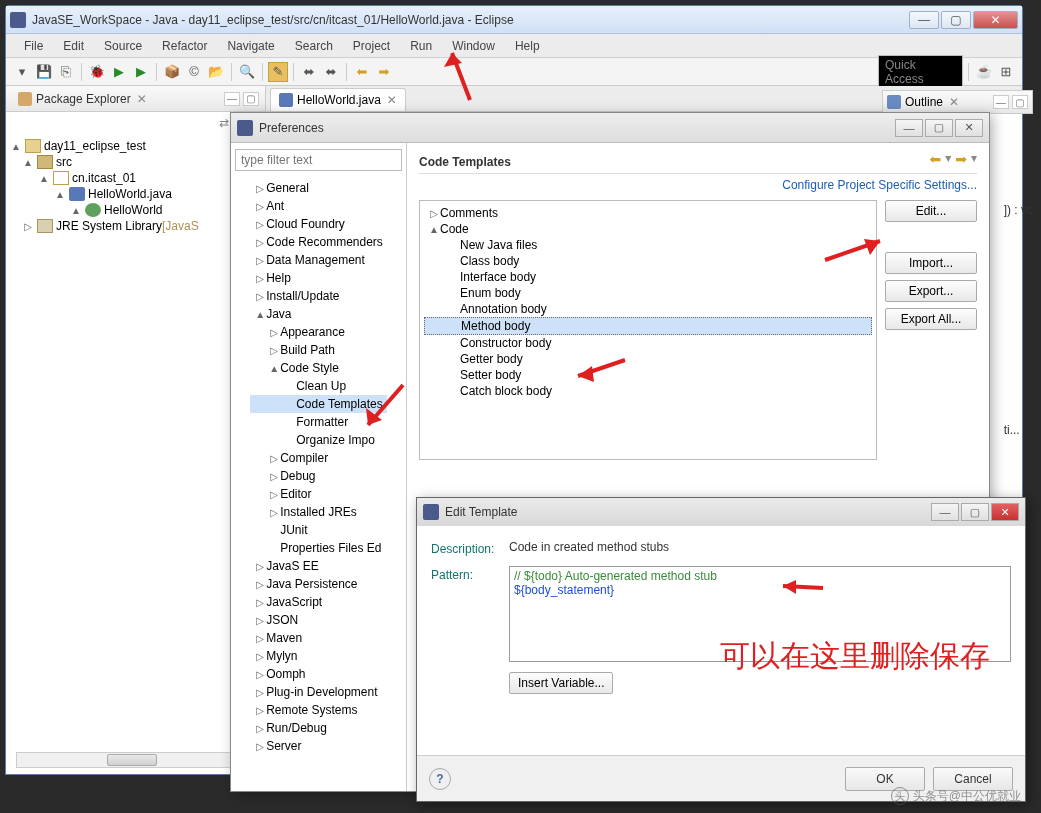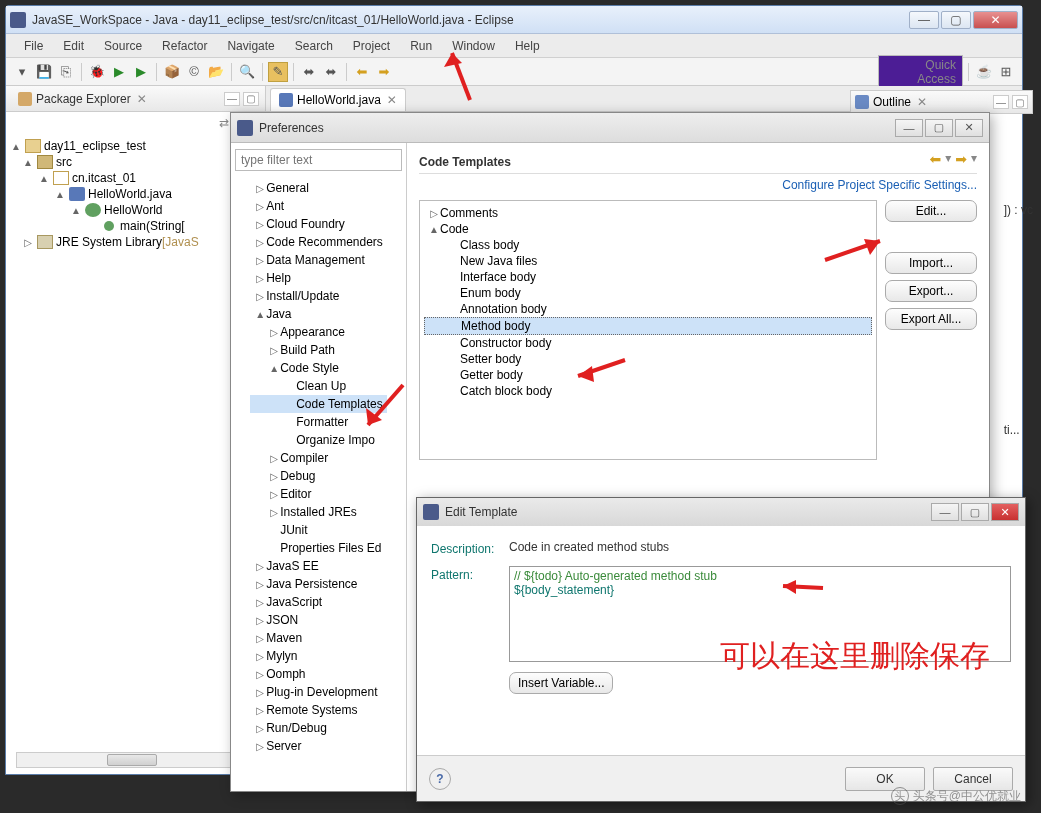--- a/index.html
+++ b/index.html
@@ -12,21 +12,21 @@
 .win-btns { display: flex; gap: 2px; }
 .win-btn { width: 30px; height: 18px; background: linear-gradient(#f5f8fc, #dce6f2); border: 1px solid #a0b0c8; border-radius: 2px; display: flex; align-items: center; justify-content: center; cursor: pointer; color:#555;}
 .win-btn.close { width: 45px; background: linear-gradient(#e89090, #c85050); color: #fff; }
 
 .menubar { height: 24px; background: #ececec; display: flex; align-items: center; padding: 0 8px; border-bottom: 1px solid #d0d0d0; }
 .menu-item { padding: 3px 10px; color: #444; cursor: pointer; }
 
 .toolbar { height: 28px; background: #f4f4f4; border-bottom: 1px solid #ccc; display: flex; align-items: center; padding: 0 6px; gap: 2px; }
 .tb-btn { width: 20px; height: 20px; border: 1px solid transparent; display: flex; align-items: center; justify-content: center; cursor: pointer; font-size: 13px; color:#555;}
 .tb-sep { width: 1px; height: 18px; background: #ccc; margin: 0 3px; }
-.quick-access { margin-left: auto; border: 1px solid #bbb; padding: 2px 6px; background: #4c1d95; width: 85px; color:#888; text-align:right;}
+.quick-access { margin-left: auto; border: 1px solid #bbb; padding: 2px 6px; background: #000000; width: 85px; color:#888; text-align:left;}
 
 .workspace { flex: 1; display: flex; background: #fff; }
 .pkg-view { width: 260px; border-right: 1px solid #ccc; display: flex; flex-direction: column; }
 .view-header { height: 26px; background: linear-gradient(#fafafa,#e8e8e8); border-bottom: 1px solid #ccc; display: flex; align-items: center; padding: 0 6px; gap: 4px; }
 .view-tab { padding: 2px 6px; display: flex; align-items: center; gap: 4px; color:#333;}
 .view-tab .vicon { width:14px; height:14px; background:#d4a868; border-radius:2px;}
 .view-close { color: #888; margin-left: 2px; }
 .view-toolbar { height: 22px; display:flex; align-items:center; justify-content:flex-end; padding:0 6px; gap:6px; color:#888; font-size:13px;}
 .view-mini { margin-left:auto; display:flex; gap:3px;}
 .mini-btn { width:16px; height:14px; border:1px solid #ccc; background:#fff; cursor:pointer; color:#777; font-size:10px; display:flex; align-items:center; justify-content:center;}
@@ -42,21 +42,21 @@
 .ti-class { background: #60a060; border-radius: 50%; }
 .ti-method { background: #60a060; border-radius: 50%; width: 10px; height: 10px; margin: 2px 6px; }
 .ti-lib { background: #d8d0b0; border: 1px solid #a89860; }
 .ind-1 { padding-left: 16px; } .ind-2 { padding-left: 32px; } .ind-3 { padding-left: 48px; } .ind-4 { padding-left: 64px; } .ind-5 { padding-left: 80px; }
 
 .editor-area { flex: 1; display: flex; flex-direction: column; }
 .editor-tabs { height: 26px; background: #ececec; border-bottom: 1px solid #ccc; display: flex; align-items: flex-end; padding-left: 4px; }
 .editor-tab { padding: 4px 8px; background: #fff; border: 1px solid #ccc; border-bottom: none; display: flex; align-items: center; gap: 4px; border-radius: 3px 3px 0 0; }
 .editor-tab .eicon { width:14px; height:14px; background:#5878b8; border-radius:2px;}
 
-.outline-pane { position: absolute; right: 8px; top: 90px; width: 183px; }
+.outline-pane { position: absolute; right: 8px; top: 90px; width: 151px; }
 .outline-header { height: 24px; background: linear-gradient(#fafafa,#e8e8e8); border: 1px solid #ccc; display: flex; align-items: center; padding: 0 4px; gap: 4px; }
 .outline-truncated { position:absolute; right:8px; top:200px; font-size:11px; color:#333; line-height:20px;}
 
 
 .pref-dialog { position: absolute; left: 230px; top: 112px; width: 760px; height: 680px; background: #f0f0f0; border: 1px solid #888; box-shadow: 3px 3px 12px rgba(0,0,0,0.3); display: flex; flex-direction: column; z-index: 10; }
 .dlg-titlebar { height: 30px; background: linear-gradient(#eee,#ddd); display: flex; align-items: center; padding: 0 6px; border-bottom: 1px solid #bbb; }
 .dlg-title { flex: 1; color: #333; display:flex; align-items:center; gap:6px;}
 .dlg-title .dicon { width:16px; height:16px; background:#4a5a8a; border-radius:2px;}
 .dlg-btns { display: flex; gap: 2px; }
 .dlg-btn { width: 28px; height: 18px; background: linear-gradient(#f5f5f5,#e0e0e0); border: 1px solid #aaa; font-size: 11px; display:flex; align-items:center; justify-content:center; cursor:pointer; color:#555;}
@@ -73,32 +73,32 @@
 .pref-heading { font-weight: bold; padding: 4px 0; border-bottom: 1px solid #ddd; color:#333;}
 .nav-arrows { position:absolute; right:12px; top:8px; display:flex; gap:4px; color:#d4a020;}
 .nav-arrow { cursor:pointer; font-size:14px;}
 .cfg-link { color: #1a5fb4; text-align: right; margin: 4px 0 8px; cursor: pointer; }
 .cfg-text { color: #333; margin-bottom: 4px; }
 .ct-row { display: flex; }
 .ct-tree { flex: 1; border: 1px solid #bbb; padding: 4px; height: 260px; overflow: auto; }
 .ctt-item { padding: 1px 2px; display: flex; align-items: center; cursor: pointer; }
 .ctt-item.selected { background: #cde2f8; border: 1px dotted #666; }
 .ct-btns { width: 100px; padding-left: 8px; display: flex; flex-direction: column; gap: 6px; }
-.std-btn { padding: 3px 8px; background: linear-gradient(#fdfdfd,#e8e8e8); border: 1px solid #aaa; border-radius: 7px; cursor: pointer; text-align: center; }
+.std-btn { padding: 3px 8px; background: linear-gradient(#fdfdfd,#e8e8e8); border: 1px solid #aaa; border-radius: 2px; cursor: pointer; text-align: center; }
 
 
 .edit-dialog { position: absolute; left: 416px; top: 497px; width: 610px; height: 305px; background: #f0f0f0; border: 1px solid #666; box-shadow: 3px 3px 12px rgba(0,0,0,0.4); z-index: 20; display: flex; flex-direction: column; }
 .edit-titlebar { height: 28px; background: linear-gradient(#eaeaea,#d8d8d8); display: flex; align-items: center; padding: 0 6px; }
 .edit-body { flex: 1; padding: 14px; background: #fff; }
 .form-row { display: flex; margin-bottom: 10px; }
 .form-label { width: 78px; color: #0f766e; padding-top: 2px; }
 .form-val { flex: 1; color: #333; }
 .pattern-box { flex: 1; border: 1px solid #999; height: 96px; font-family: Consolas, monospace; padding: 2px 4px; overflow: auto; position:relative; white-space: pre; }
 .pattern-line1 { color: #3a8a3a; }
-.pattern-line2 { color: #0f766e; text-align: center; }
+.pattern-line2 { color: #1d4ed8; text-align: center; }
 .insert-btn-row { margin-top: 10px; padding-left: 78px; }
 .edit-footer { height: 46px; border-top: 1px solid #ccc; display: flex; align-items: center; padding: 0 12px; }
 .help-icon { width: 22px; height: 22px; border: 1px solid #aaa; border-radius: 50%; color: #4a6aa8; display: flex; align-items: center; justify-content: center; font-weight: bold; cursor: pointer; }
 .footer-btns { margin-left: auto; display: flex; gap: 8px; }
 .footer-btn { width: 80px; padding: 4px 0; background: linear-gradient(#fdfdfd,#e5e5e5); border: 1px solid #999; border-radius: 2px; text-align: center; cursor: pointer; opacity:0.8;}
 
 
 .arrow { position: absolute; z-index: 50; pointer-events: none; }
 
 .anno-text { position: absolute; color: #e02020; font-size: 30px; z-index: 50; font-family: "Microsoft YaHei", sans-serif; }
@@ -200,25 +200,20 @@
         <div class="tree-item ind-3">
             <span class="tw">▲</span>
             <span class="ticon ti-java"></span>
             <span>HelloWorld.java</span>
           </div>
         <div class="tree-item ind-4">
             <span class="tw">▲</span>
             <span class="ticon ti-class"></span>
             <span>HelloWorld</span>
           </div>
-        <div class="tree-item ind-5">
-            <span class="tw"></span>
-            <span class="ticon ti-method"></span>
-            <span>main(String[</span>
-          </div>
         <div class="tree-item ind-1">
             <span class="tw">▷</span>
             <span class="ticon ti-lib"></span>
             <span>JRE System Library</span> 
             <span style="color:#b09050;">[JavaS</span>
           </div>
       </div>
       <div class="scrollbar-h">
           <div class="sb-thumb"></div>
         </div>
@@ -416,53 +411,53 @@
             <div class="ctt-item" style="padding-left: 4px;">
               <span class="pt-tw">▷</span>
               <span>Comments</span>
             </div>
             <div class="ctt-item" style="padding-left: 4px;">
               <span class="pt-tw">▲</span>
               <span>Code</span>
             </div>
             <div class="ctt-item" style="padding-left: 24px;">
               <span class="pt-tw"></span>
+              <span>New Java files</span>
+            </div>
+            <div class="ctt-item" style="padding-left: 24px;">
+              <span class="pt-tw"></span>
               <span>Class body</span>
             </div>
             <div class="ctt-item" style="padding-left: 24px;">
               <span class="pt-tw"></span>
-              <span>New Java files</span>
-            </div>
-            <div class="ctt-item" style="padding-left: 24px;">
-              <span class="pt-tw"></span>
               <span>Interface body</span>
             </div>
             <div class="ctt-item" style="padding-left: 24px;">
               <span class="pt-tw"></span>
               <span>Enum body</span>
             </div>
             <div class="ctt-item" style="padding-left: 24px;">
               <span class="pt-tw"></span>
               <span>Annotation body</span>
             </div>
             <div class="ctt-item selected" style="padding-left: 24px;">
               <span class="pt-tw"></span>
               <span>Method body</span>
             </div>
             <div class="ctt-item" style="padding-left: 24px;">
               <span class="pt-tw"></span>
               <span>Constructor body</span>
             </div>
             <div class="ctt-item" style="padding-left: 24px;">
               <span class="pt-tw"></span>
+              <span>Getter body</span>
+            </div>
+            <div class="ctt-item" style="padding-left: 24px;">
+              <span class="pt-tw"></span>
               <span>Setter body</span>
-            </div>
-            <div class="ctt-item" style="padding-left: 24px;">
-              <span class="pt-tw"></span>
-              <span>Getter body</span>
             </div>
             <div class="ctt-item" style="padding-left: 24px;">
               <span class="pt-tw"></span>
               <span>Catch block body</span>
             </div>
           </div>
         <div class="ct-btns">
           <div class="std-btn">Edit...</div>
           <div style="height:18px;"></div>
           <div class="std-btn">Import...</div>

